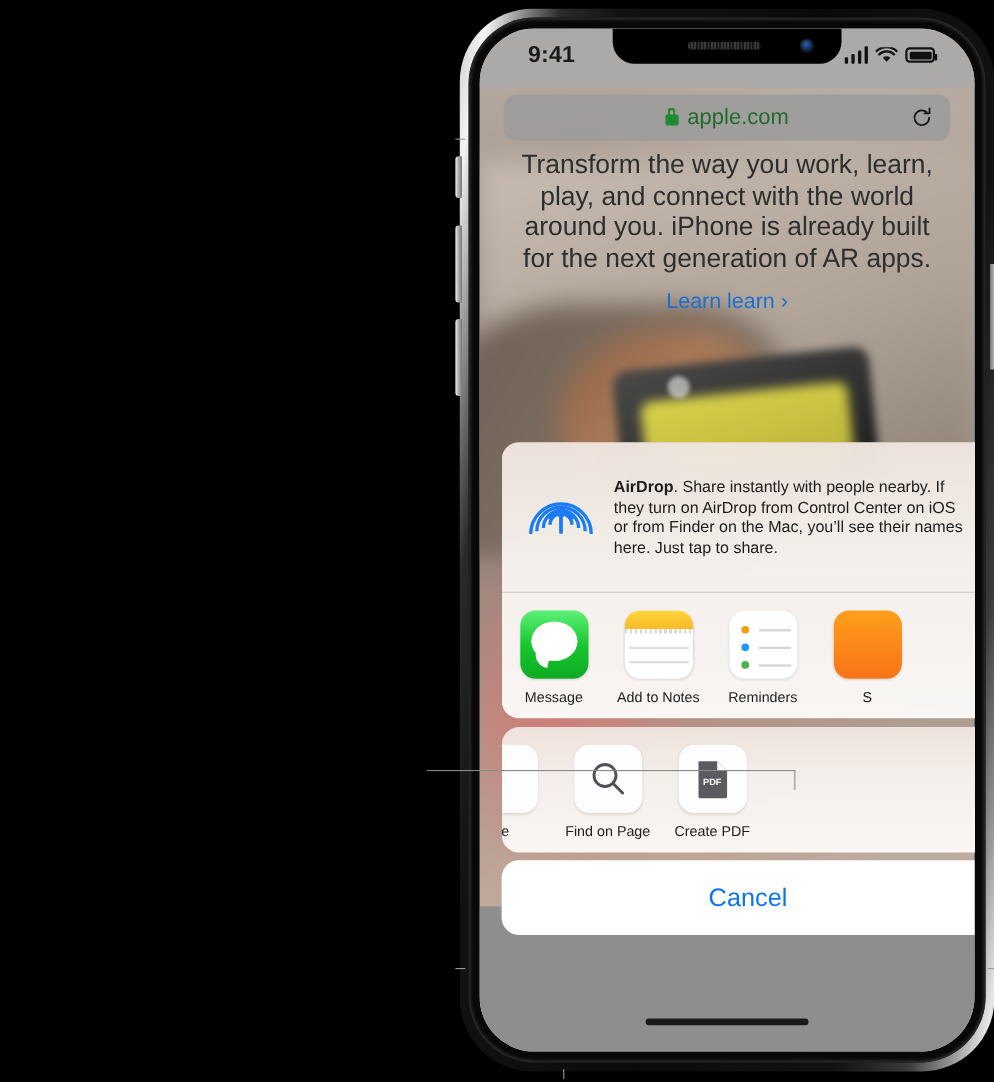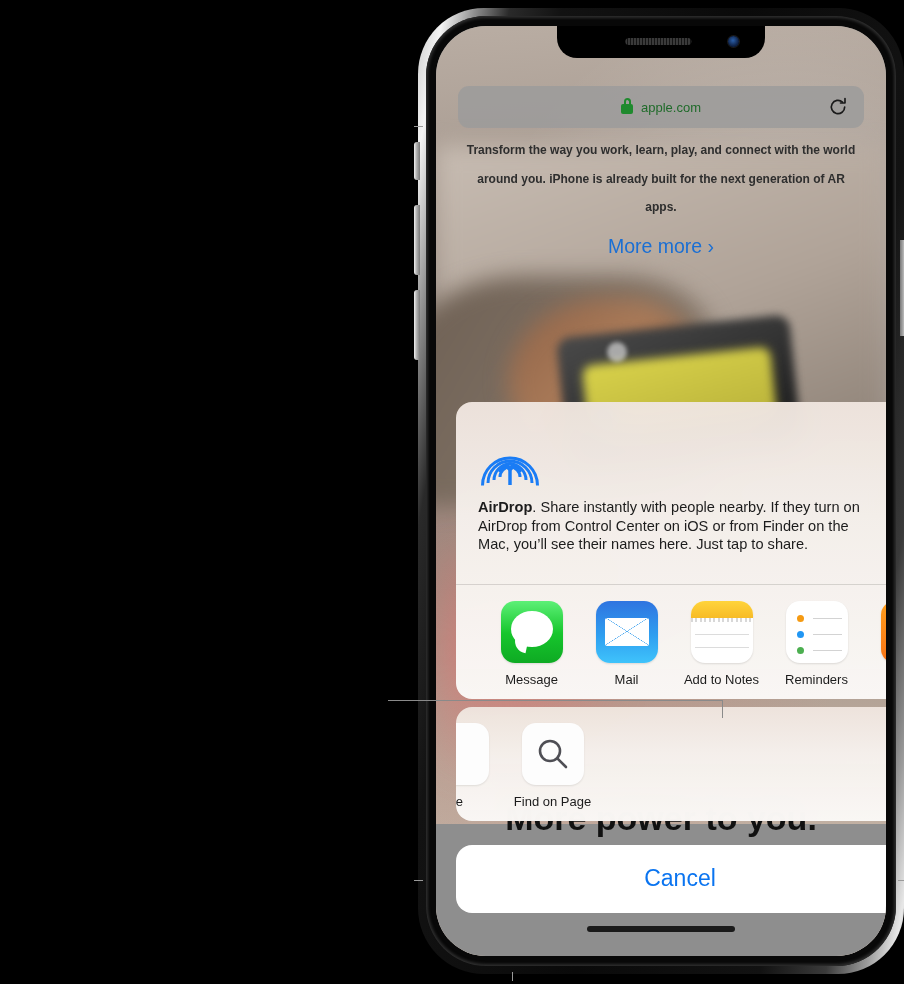--- a/index.html
+++ b/index.html
@@ -187,34 +187,34 @@
   #url-center { display: flex; align-items: center; gap: 8px; }
   #lock-icon {
     width: 12px; height: 10px; background: #1f8a2e;
     border-radius: 2px; position: relative; margin-top: 4px;
   }
   #lock-icon::before {
     content:''; position:absolute; left:2.5px; top:-6px;
     width:7px; height:8px; border:2px solid #1f8a2e;
     border-bottom:none; border-radius:4px 4px 0 0; box-sizing:border-box;
   }
-  #url-text { font-size: 13px; color: #1f6b2a; }
+  #url-text { font-size: 20px; color: #1f6b2a; }
   #reload-icon {
     position: absolute; right: 16px; top: 50%; transform: translateY(-50%);
     width: 20px; height: 20px;
   }
 
   
   #hero {
     position: absolute; left: 0; top: 110px; width: 100%;
     text-align: center; z-index: 4;
   }
   #hero-para {
-    font-size: 12px; line-height: 28.5px; color: #2e2e2e;
-    margin: 0 28px; font-weight: 700;
+    font-size: 24px; line-height: 28.5px; color: #2e2e2e;
+    margin: 0 28px; font-weight: 400;
   }
   #hero-link {
     display: block; margin-top: 13px;
     font-size: 19.5px; color: #1a6fd4;
   }
 
   
   #bottom-headline {
     position: absolute; left: 0; bottom: 118px; width: 100%;
     text-align: center; font-size: 34px; font-weight: bold; color: #111;
@@ -244,34 +244,32 @@
     border-radius: 16px;
     overflow: hidden;
     backdrop-filter: blur(16px);
   }
   #sheet-main { border-radius: 16px; }
 
   #airdrop-row {
     display: flex; align-items: flex-start;
     padding: 26px 20px 30px 22px;
     border-bottom: 1px solid rgba(0,0,0,0.13);
-    flex-direction: column;
   }
   #airdrop-icon { width: 64px; height: 64px; flex: 0 0 64px; margin-right: 16px; }
   #airdrop-text {
     font-size: 14.6px; line-height: 18.6px; color: #1c1c1c;
     padding-top: 6px;
   }
   #airdrop-text b { font-weight: bold; }
 
   .icon-row {
     display: flex;
     padding: 16px 0 12px 0;
     gap: 0;
-    margin-left: 28px;
   }
   .icon-cell {
     flex: 0 0 95px;
     display: flex; flex-direction: column; align-items: center;
   }
   .app-tile {
     width: 62px; height: 62px; border-radius: 14px;
     overflow: hidden; position: relative;
     box-shadow: 0 1px 2px rgba(0,0,0,0.12);
   }
@@ -341,21 +339,21 @@
   .act-mag { width: 34px; height: 34px; }
   .act-pdf { width: 30px; height: 36px; }
   .act-short { width: 38px; height: 36px; }
   .act-more { display: flex; gap: 6px; }
   .act-more span {
     width: 9px; height: 9px; border-radius: 50%; background: #5a5a60; display: block;
   }
 
   
   #cancel-btn {
-    margin-top: 24px;
+    margin-top: 7px;
     background: #ffffff;
     border-radius: 16px;
     height: 68px;
     display: flex; align-items: center; justify-content: center;
   }
   #cancel-label { font-size: 23px; color: #0a74f0; }
 
   
   #callout {
     position: absolute; left: 388px; top: 700px;
@@ -386,26 +384,43 @@
     <div class="scene-blob" id="scene-hand"></div>
     <div class="scene-blob" id="scene-device"></div>
     <div class="scene-blob" id="scene-sofa"></div>
     <div class="scene-blob" id="scene-tag-white"></div>
     <div class="scene-blob" id="scene-tag-blue"></div>
     <div class="scene-blob" id="scene-pink"></div>
   </div>
 
   <div id="hero">
     <p id="hero-para">Transform the way you work, learn, play, and connect with the world around you. iPhone is already built for the next generation of AR apps.</p>
-    <a id="hero-link">More more ›</a>
+    <a id="hero-link">Learn learn ›</a>
   </div>
 
   <div id="gray-bottom"></div>
   <div id="bottom-headline">More power to you.</div>
 
+  <div id="status-bar">
+    <div id="status-time">9:41</div>
+    <div id="status-right">
+      <span class="sig-bars">
+          <i></i>
+          <i></i>
+          <i></i>
+          <i></i>
+        </span>
+      <svg width="20" height="15" viewBox="0 0 20 15">
+        <path d="M10 13.2 L6.6 9.4 a5 5 0 0 1 6.8 0 Z" fill="#111"></path>
+        <path d="M3.3 6.4 a9.6 9.6 0 0 1 13.4 0" stroke="#111" stroke-width="2.1" fill="none" stroke-linecap="round"></path>
+        <path d="M0.8 3.5 a13.3 13.3 0 0 1 18.4 0" stroke="#111" stroke-width="2.1" fill="none" stroke-linecap="round"></path>
+      </svg>
+      <span class="batt"></span>
+    </div>
+  </div>
 
   <div id="notch">
     <div id="notch-speaker"></div>
     <div id="notch-camera"></div>
   </div>
 
   <div id="url-bar">
     <div id="url-center">
       <span id="lock-icon"></span>
       <span id="url-text">apple.com</span>
@@ -440,27 +455,20 @@
       <div class="icon-row">
 
         <div class="icon-cell">
           <div class="app-tile ic-message">
             <span class="bubble"></span>
               <span class="tail"></span>
           </div>
           <div class="cell-label">Message</div>
         </div>
 
-        <div class="icon-cell">
-          <div class="app-tile ic-mail">
-            <span class="env"></span>
-              <span class="flap"></span>
-          </div>
-          <div class="cell-label">Mail</div>
-        </div>
 
         <div class="icon-cell">
           <div class="app-tile ic-notes">
             <span class="nhead"></span>
               <span class="nperf"></span>
             <span class="nline" style="top:33px;"></span>
             <span class="nline" style="top:46px;"></span>
           </div>
           <div class="cell-label">Add to Notes</div>
         </div>
@@ -496,20 +504,30 @@
         <div class="icon-cell">
           <div class="act-tile">
             <svg class="act-mag" viewBox="0 0 34 34">
               <circle cx="14" cy="14" r="10" stroke="#4f4f55" stroke-width="2.6" fill="none"></circle>
               <line x1="21.3" y1="21.3" x2="30" y2="30" stroke="#4f4f55" stroke-width="2.6" stroke-linecap="round"></line>
             </svg>
           </div>
           <div class="cell-label">Find on Page</div>
         </div>
 
+        <div class="icon-cell">
+          <div class="act-tile">
+            <svg class="act-pdf" viewBox="0 0 30 36">
+              <path d="M2 2 h17 l9 9 v23 a2 2 0 0 1 -2 2 H4 a2 2 0 0 1 -2 -2 Z" fill="#5a5a60"></path>
+              <path d="M19 2 v9 h9 Z" fill="#fdfdfd"></path>
+              <text x="14.5" y="24" font-family="Liberation Sans, sans-serif" font-size="8.4" font-weight="bold" fill="#fdfdfd" text-anchor="middle">PDF</text>
+            </svg>
+          </div>
+          <div class="cell-label">Create PDF</div>
+        </div>
 
 
 
       </div>
     </div>
 
     <div id="cancel-btn">
       <span id="cancel-label">Cancel</span>
     </div>
 

